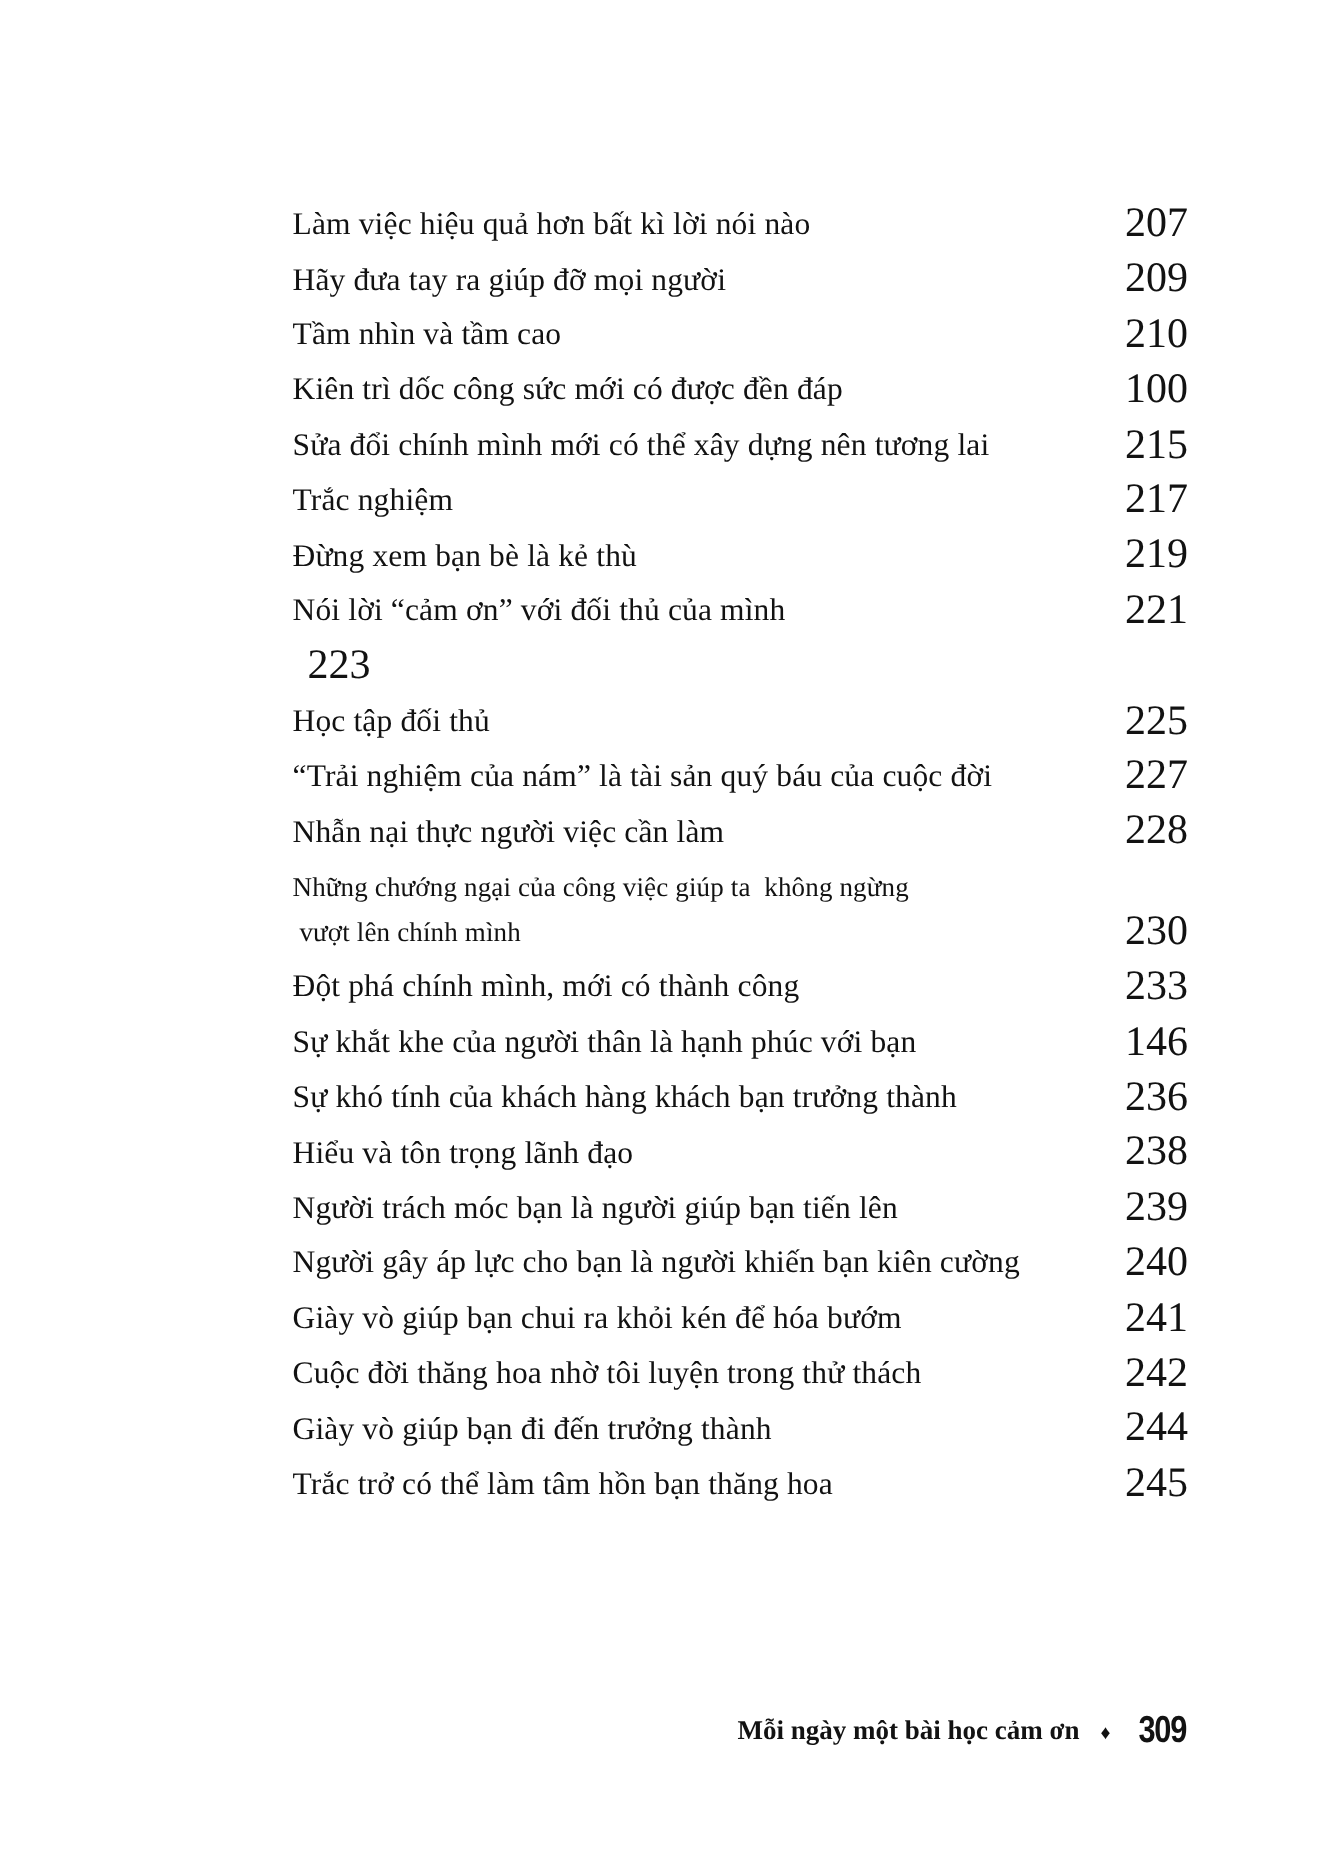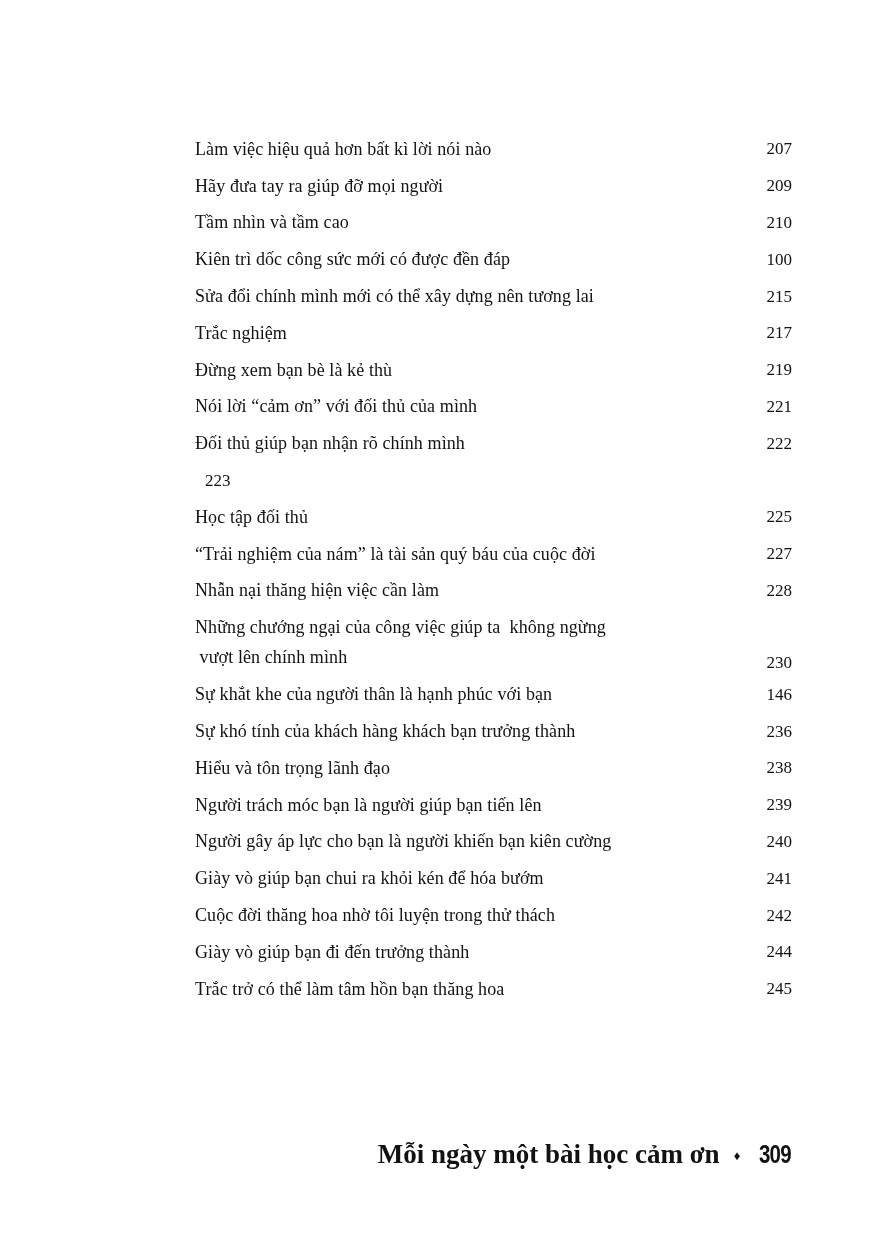--- a/index.html
+++ b/index.html
@@ -21,26 +21,26 @@
     top: 131px;
     width: 597px;
   }
   .toc-row {
     display: flex;
     justify-content: space-between;
     align-items: center;
     height: 36.8px;
   }
   .toc-row .title {
-    font-size: 18px;
+    font-size: 21px;
     white-space: pre-wrap;
     letter-spacing: 0.1px;
   }
   .toc-row .pageno {
-    font-size: 17px;
+    font-size: 28px;
     margin-left: 10px;
     flex: 0 0 auto;
   }
   .toc-row.multiline {
     height: 67px;
     align-items: flex-end;
   }
   .toc-row.multiline .title {
     line-height: 30px;
     align-self: flex-start;
@@ -53,21 +53,21 @@
   .page-footer {
     position: absolute;
     top: 1139px;
     right: 87px;
     display: flex;
     align-items: center;
     white-space: nowrap;
   }
   .page-footer .book-title {
     font-weight: bold;
-    font-size: 27px;
+    font-size: 18px;
   }
   .page-footer .sep {
     font-size: 13px;
     margin: 2px 12px 0 14px;
   }
   .page-footer .folio {
     font-family: "Liberation Sans", sans-serif;
     font-weight: 700;
     font-size: 25px;
     transform: scaleX(0.82);
@@ -105,42 +105,42 @@
   </div>
   <div class="toc-row">
     <span class="title">Đừng xem bạn bè là kẻ thù</span>
     <span class="pageno">219</span>
   </div>
   <div class="toc-row">
     <span class="title">Nói lời “cảm ơn” với đối thủ của mình</span>
     <span class="pageno">221</span>
   </div>
   <div class="toc-row">
-    <span class="title">Đối thủ giúp bạn nhận rõ chính mình</span>
-    <span class="pageno">222</span>
-  </div>
-  <div class="toc-row">
     <span class="pageno">223</span>
   </div>
   <div class="toc-row">
     <span class="title">Học tập đối thủ</span>
     <span class="pageno">225</span>
   </div>
   <div class="toc-row">
     <span class="title">“Trải nghiệm của nám” là tài sản quý báu của cuộc đời</span>
     <span class="pageno">227</span>
   </div>
   <div class="toc-row">
-    <span class="title">Nhẫn nại thăng hiện việc cần làm</span>
+    <span class="title">Nhẫn nại thực người việc cần làm</span>
     <span class="pageno">228</span>
   </div>
   <div class="toc-row multiline">
     <span class="title">Những chướng ngại của công việc giúp ta  không ngừng
  vượt lên chính mình</span>
     <span class="pageno">230</span>
+  </div>
+  <div class="toc-row">
+    <span class="title">Đột phá chính mình, mới có thành công</span>
+    <span class="pageno">233</span>
   </div>
   <div class="toc-row">
     <span class="title">Sự khắt khe của người thân là hạnh phúc với bạn</span>
     <span class="pageno">146</span>
   </div>
   <div class="toc-row">
     <span class="title">Sự khó tính của khách hàng khách bạn trưởng thành</span>
     <span class="pageno">236</span>
   </div>
   <div class="toc-row">

